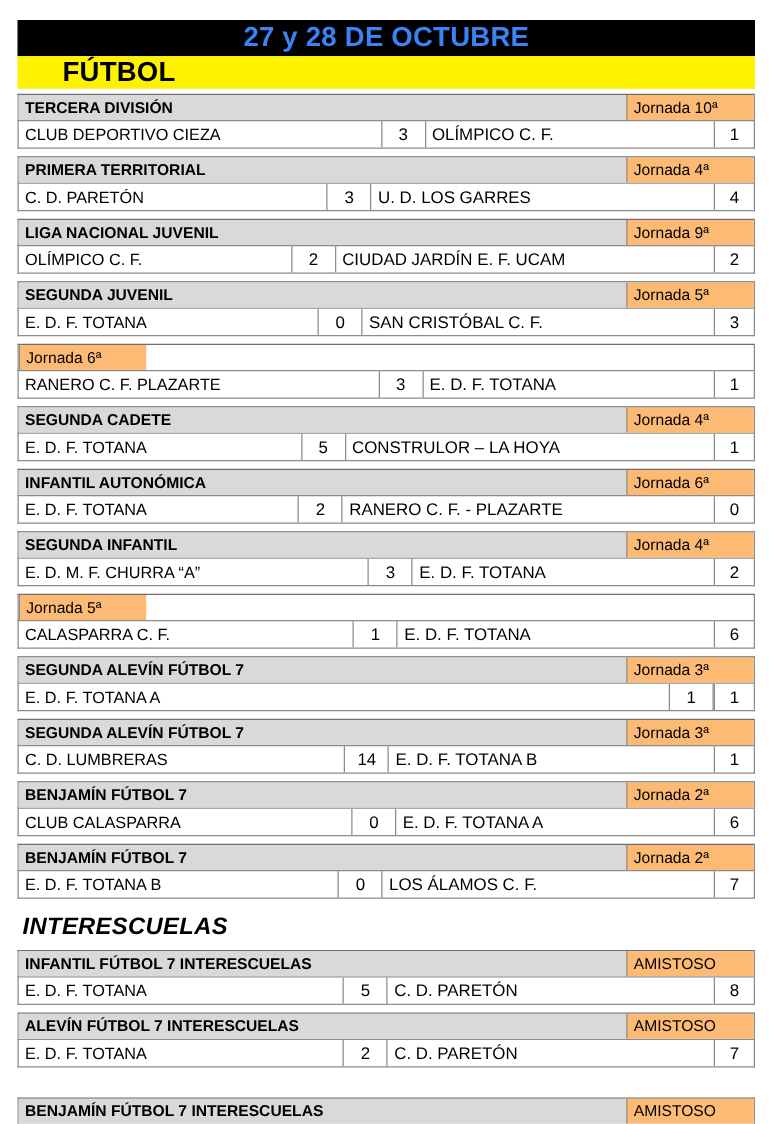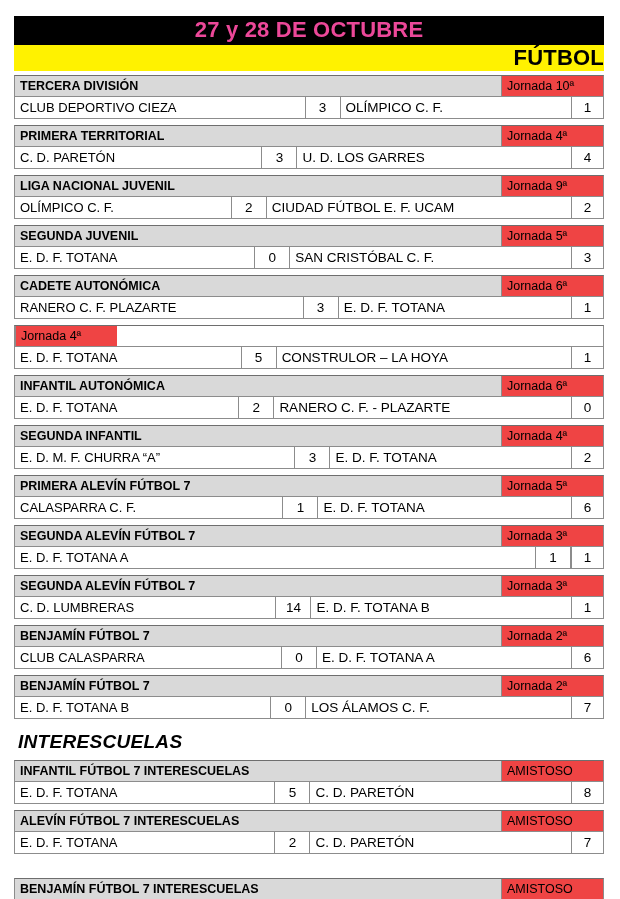--- a/index.html
+++ b/index.html
@@ -21,38 +21,39 @@
     width: 620px;
     height: 899px;
     padding: 16px 16px 0 14px;
   }
 
   
   .banner { width: 590px; }
 
   .banner-date {
     background: #000000;
-    color: #ec4899;
+    color: #3b82f6;
     font-size: 22px;
     font-weight: bold;
     text-align: center;
     line-height: 28px;
     height: 29px;
     letter-spacing: 0.2px;
   }
 
   .banner-sport {
     background: #fff200;
     color: #000000;
     font-size: 22px;
     font-weight: bold;
-    text-align: right;
+    text-align: left;
     line-height: 26px;
     height: 26px;
     letter-spacing: 0.2px;
+    padding-left: 36px;
   }
 
   
   .groups { width: 590px; margin-top: 4px; }
 
   .group { width: 590px; margin-bottom: 6px; }
   .group.gap-large { margin-bottom: 24px; }
 
   .grow {
     display: flex;
@@ -67,21 +68,21 @@
     background: #d9d9d9;
     font-size: 12.5px;
     font-weight: bold;
     line-height: 18px;
     padding: 1px 0 1px 5px;
     white-space: nowrap;
     overflow: hidden;
   }
   .hdr-row .cell-round {
     flex: 0 0 102px;
-    background: #ef4444;
+    background: #fdba74;
     border-left: 1px solid #8c8c8c;
     font-size: 12.5px;
     line-height: 18px;
     padding: 1px 0 1px 5px;
     white-space: nowrap;
   }
 
   
   .match-row { border-top: none; }
   .match-row .cell-home {
@@ -163,50 +164,50 @@
         </div>
       </div>
       <div class="group">
         <div class="grow hdr-row">
           <div class="cell-comp">LIGA NACIONAL JUVENIL</div>
           <div class="cell-round">Jornada 9ª</div>
         </div>
         <div class="grow match-row">
           <div class="cell-home">OLÍMPICO C. F.</div>
           <div class="cell-home-score">2</div>
-          <div class="cell-away">CIUDAD FÚTBOL E. F. UCAM</div>
+          <div class="cell-away">CIUDAD JARDÍN E. F. UCAM</div>
           <div class="cell-away-score">2</div>
         </div>
       </div>
       <div class="group">
         <div class="grow hdr-row">
           <div class="cell-comp">SEGUNDA JUVENIL</div>
           <div class="cell-round">Jornada 5ª</div>
         </div>
         <div class="grow match-row">
           <div class="cell-home">E. D. F. TOTANA</div>
           <div class="cell-home-score">0</div>
           <div class="cell-away">SAN CRISTÓBAL C. F.</div>
           <div class="cell-away-score">3</div>
         </div>
       </div>
       <div class="group">
         <div class="grow hdr-row">
-          <div class="cell-comp">CADETE AUTONÓMICA</div>
           <div class="cell-round">Jornada 6ª</div>
         </div>
         <div class="grow match-row">
           <div class="cell-home">RANERO C. F. PLAZARTE</div>
           <div class="cell-home-score">3</div>
           <div class="cell-away">E. D. F.  TOTANA</div>
           <div class="cell-away-score">1</div>
         </div>
       </div>
       <div class="group">
         <div class="grow hdr-row">
+          <div class="cell-comp">SEGUNDA CADETE</div>
           <div class="cell-round">Jornada 4ª</div>
         </div>
         <div class="grow match-row">
           <div class="cell-home">E. D. F. TOTANA</div>
           <div class="cell-home-score">5</div>
           <div class="cell-away">CONSTRULOR – LA HOYA</div>
           <div class="cell-away-score">1</div>
         </div>
       </div>
       <div class="group">
@@ -228,21 +229,20 @@
         </div>
         <div class="grow match-row">
           <div class="cell-home">E. D. M. F. CHURRA “A”</div>
           <div class="cell-home-score">3</div>
           <div class="cell-away">E. D. F. TOTANA</div>
           <div class="cell-away-score">2</div>
         </div>
       </div>
       <div class="group">
         <div class="grow hdr-row">
-          <div class="cell-comp">PRIMERA ALEVÍN FÚTBOL 7</div>
           <div class="cell-round">Jornada 5ª</div>
         </div>
         <div class="grow match-row">
           <div class="cell-home">CALASPARRA C. F.</div>
           <div class="cell-home-score">1</div>
           <div class="cell-away">E. D. F. TOTANA</div>
           <div class="cell-away-score">6</div>
         </div>
       </div>
       <div class="group">

